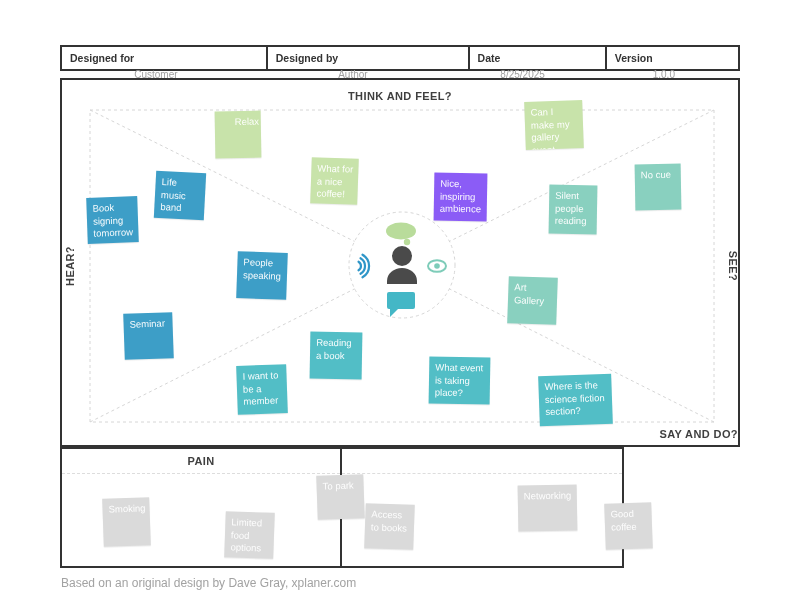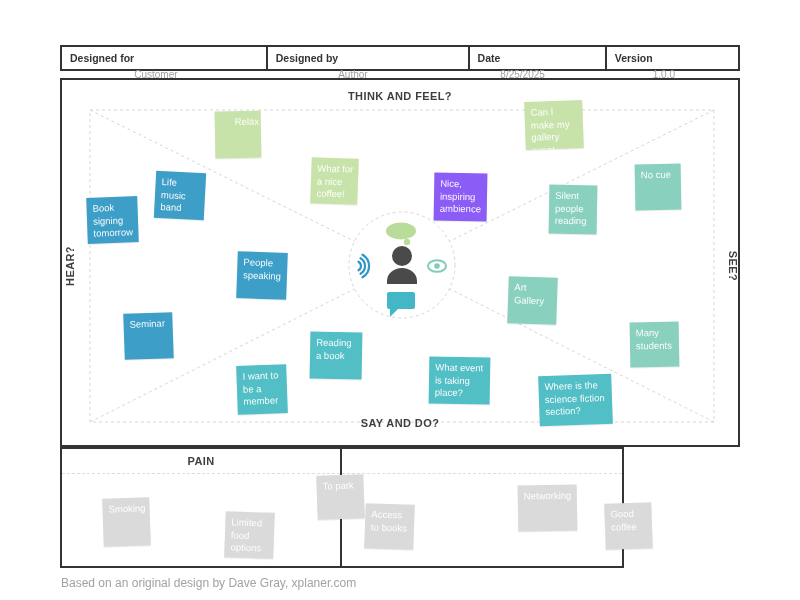--- a/index.html
+++ b/index.html
@@ -27,21 +27,21 @@
   .map-box{
     position:absolute;left:60px;top:78px;width:680px;height:369px;
     border:2px solid #333;background:#fff;
   }
   .map-svg{position:absolute;left:0;top:0;width:676px;height:365px;}
   .zone-label{
     position:absolute;font-size:11px;font-weight:700;color:#3f3f3f;
     letter-spacing:.4px;white-space:nowrap;
   }
   .lbl-top{left:0;right:0;top:10px;text-align:center;}
-  .lbl-bottom{left:0;right:0;top:337px;text-align:center;}
+  .lbl-bottom{left:0;right:0;top:348px;text-align:right;}
   .lbl-left{left:-12px;top:180px;transform:rotate(-90deg);}
   .lbl-right{right:-10px;top:180px;transform:rotate(90deg);}
 
   
   .notes-layer{position:absolute;left:0;top:0;right:0;bottom:0;}
   .note{
     position:absolute;color:rgba(255,255,255,.95);
     font-size:9.5px;line-height:1.32;padding:5px 4px 0 6px;
     overflow:hidden;box-shadow:0 1px 1px rgba(0,0,0,.08);
   }
@@ -132,21 +132,20 @@
       <div class="note" style="left: 249px; top: 78px; width: 47px; height: 46px; background: rgb(200, 227, 170); transform: rotate(2deg);">What for a nice coffee!</div>
       <div class="note" style="left: 463px; top: 21px; width: 58px; height: 48px; background: rgb(200, 227, 170); transform: rotate(-2deg);">Can I make my gallery event here?</div>
       <div class="note" style="left: 372px; top: 77px; width: 53px; height: 48px; background: #8b5cf6; transform: rotate(1deg); margin-top: 16px;">Nice, inspiring ambience</div>
       <div class="note" style="left: 93px; top: 92px; width: 50px; height: 47px; background: rgb(61, 158, 199); transform: rotate(3deg);">Life music band</div>
       <div class="note" style="left: 25px; top: 117px; width: 51px; height: 46px; background: rgb(61, 158, 199); transform: rotate(-2deg);">Book signing tomorrow</div>
       <div class="note" style="left: 175px; top: 172px; width: 50px; height: 47px; background: rgb(61, 158, 199); transform: rotate(2deg);">People speaking</div>
       <div class="note" style="left: 62px; top: 233px; width: 49px; height: 46px; background: rgb(61, 158, 199); transform: rotate(-2deg);">Seminar</div>
       <div class="note" style="left: 487px; top: 105px; width: 48px; height: 49px; background: rgb(137, 208, 191); transform: rotate(1deg);">Silent people reading</div>
       <div class="note" style="left: 573px; top: 84px; width: 46px; height: 46px; background: rgb(137, 208, 191); transform: rotate(-1deg);">No cue</div>
       <div class="note" style="left: 446px; top: 197px; width: 49px; height: 47px; background: rgb(137, 208, 191); transform: rotate(2deg);">Art Gallery</div>
-      <div class="note" style="left: 568px; top: 242px; width: 49px; height: 45px; background: rgb(137, 208, 191); transform: rotate(-1deg);">Many students</div>
       <div class="note" style="left: 248px; top: 252px; width: 52px; height: 47px; background: rgb(82, 190, 198); transform: rotate(1deg);">Reading a book</div>
       <div class="note" style="left: 175px; top: 285px; width: 50px; height: 49px; background: rgb(82, 190, 198); transform: rotate(-2deg);">I want to be a member</div>
       <div class="note" style="left: 367px; top: 277px; width: 61px; height: 47px; background: rgb(82, 190, 198); transform: rotate(1deg);">What event is taking place?</div>
       <div class="note" style="left: 477px; top: 295px; width: 73px; height: 50px; background: rgb(82, 190, 198); transform: rotate(-2deg);">Where is the science fiction section?</div>
     </div>
 </div>
 
 <div class="pg-box">
   <div class="pg-half first">
     <div class="pg-title">PAIN</div>

